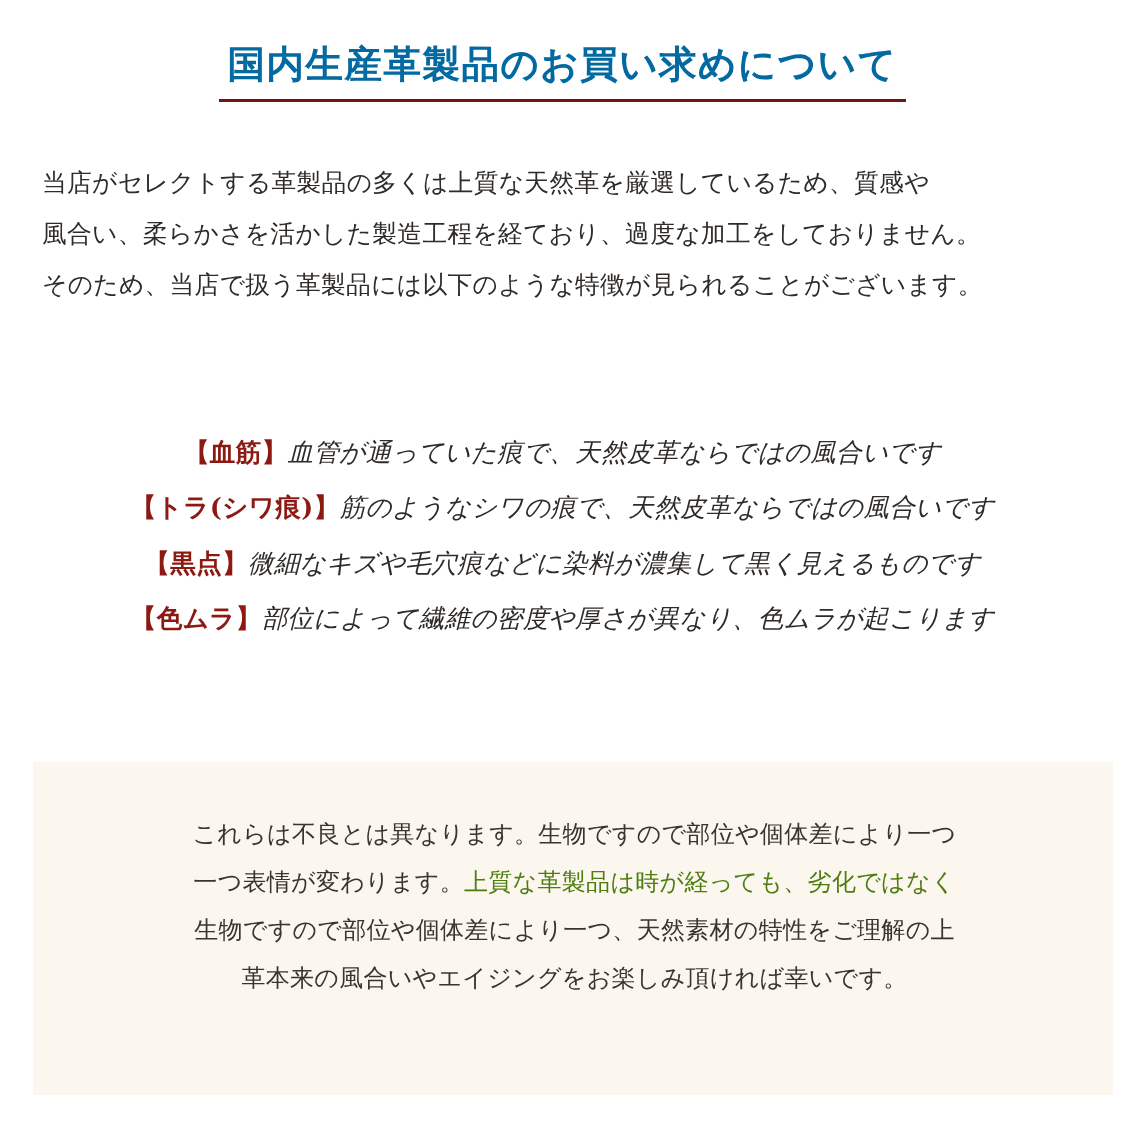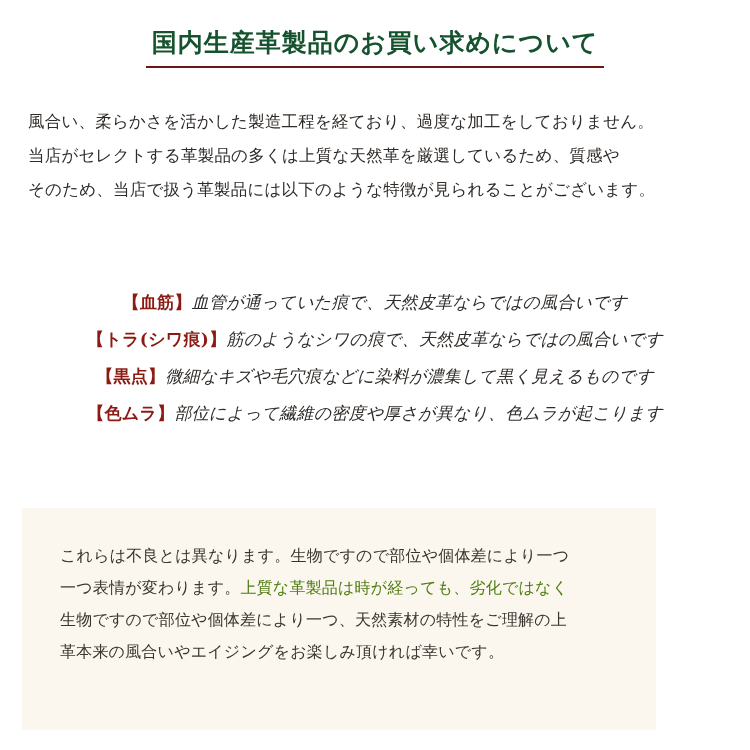--- a/index.html
+++ b/index.html
@@ -28,21 +28,21 @@
     top: 28px;
     width: 750px;
     text-align: center;
   }
   .title-text {
     display: inline-block;
     font-family: "DejaVu Serif", "Liberation Serif", serif;
     font-weight: bold;
     font-size: 25px;
     letter-spacing: 1px;
-    color: #14532d;
+    color: #0369a1;
     border-bottom: 2px solid #6b1714;
     padding: 0 6px 8px 6px;
     line-height: 1.2;
   }
 
   
   .intro {
     position: absolute;
     left: 28px;
     top: 105px;
@@ -85,24 +85,25 @@
     color: #2f2b28;
     letter-spacing: 0.2px;
     font-style: italic;
   }
 
   
   .note-panel {
     position: absolute;
     left: 22px;
     top: 508px;
-    width: 634px;
+    width: 720px;
     height: 222px;
     background: #fbf7ee;
     box-sizing: border-box;
+    text-align: center;
   }
   .note-inner {
     position: absolute;
     left: 24px;
     top: 32px;
     width: 660px;
     font-family: "DejaVu Serif", "Liberation Serif", serif;
     font-size: 16px;
     line-height: 2.0;
     color: #3a3430;
@@ -123,22 +124,22 @@
 </head>
 <body>
 
 <div class="page">
 
   <div class="title-block">
     <span class="title-text">国内生産革製品のお買い求めについて</span>
   </div>
 
   <div class="intro">
+    <p>当店がセレクトする革製品の多くは上質な天然革を厳選しているため、質感や</p>
     <p>風合い、柔らかさを活かした製造工程を経ており、過度な加工をしておりません。</p>
-    <p>当店がセレクトする革製品の多くは上質な天然革を厳選しているため、質感や</p>
     <p>そのため、当店で扱う革製品には以下のような特徴が見られることがございます。</p>
   </div>
 
   <div class="features">
 
     <div class="feature-row">
       <span class="feature-tag">【血筋】</span><span class="feature-desc">血管が通っていた痕で、天然皮革ならではの風合いです</span>
     </div>
 
     <div class="feature-row">

